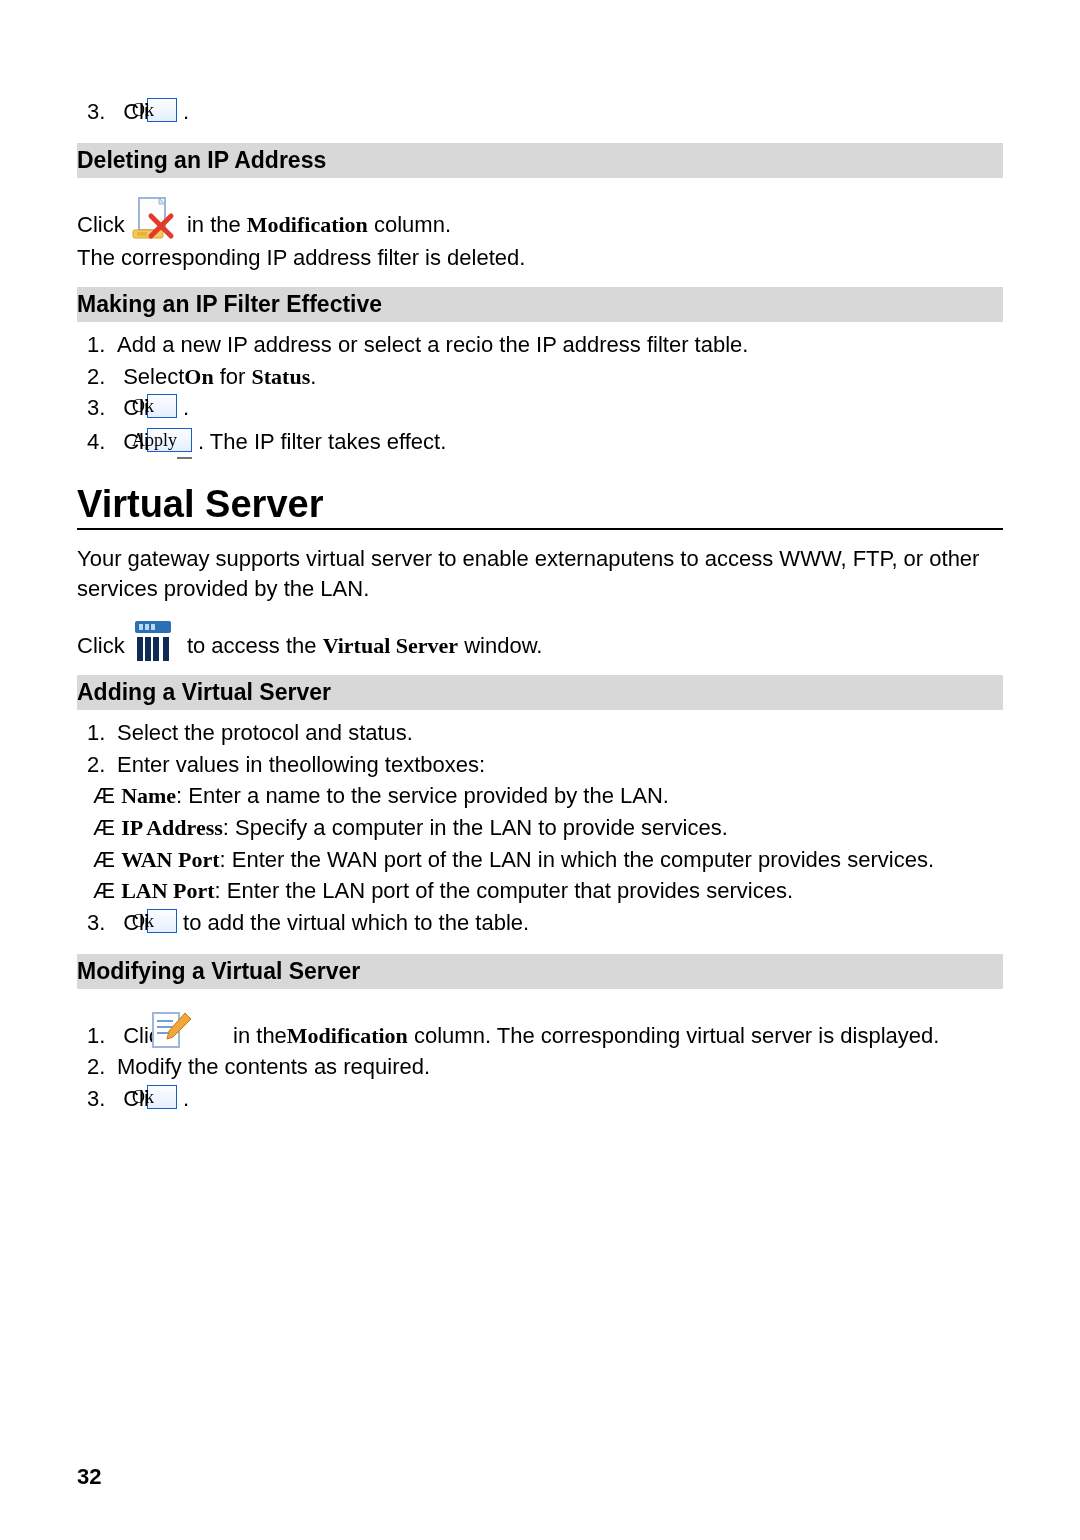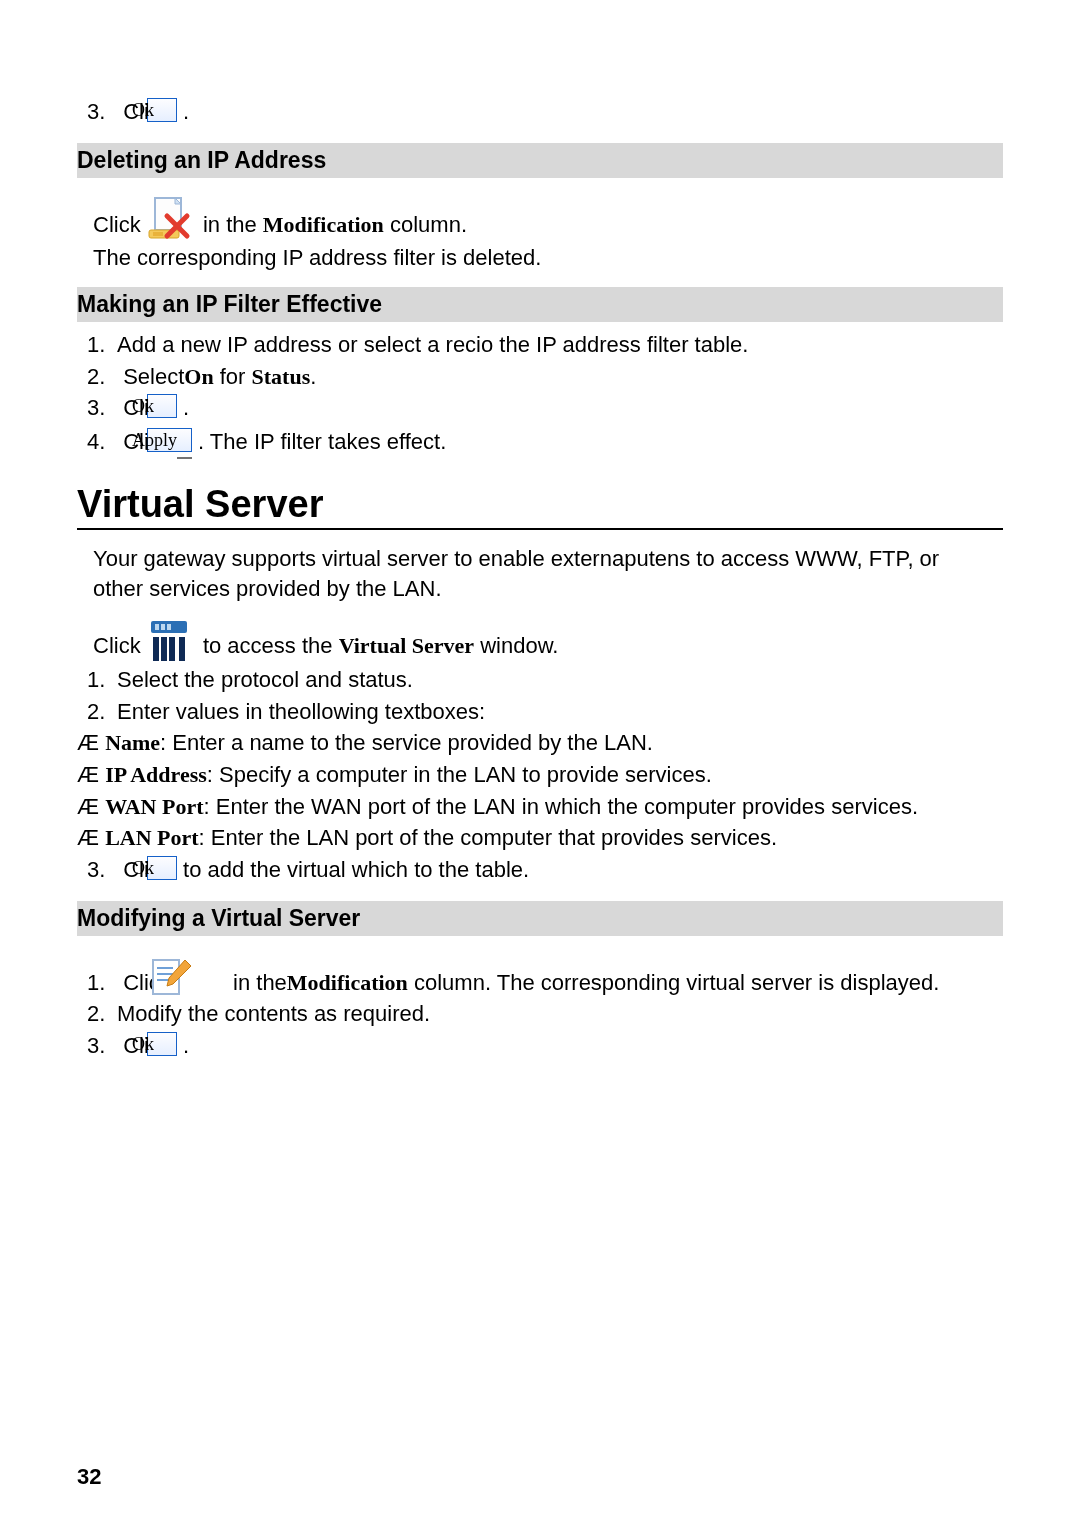--- a/index.html
+++ b/index.html
@@ -1,34 +1,34 @@
 <!DOCTYPE html>
 <html><head>
 <meta charset="utf-8">
 <style>
   html,body{margin:0;padding:0;background:#fff;font-family:Arial,Helvetica,sans-serif;color:#000;}
   .page{width:1080px;height:1540px;box-sizing:border-box;padding:95px 77px 0 77px;position:relative;}
   .indent-ol{margin:0;padding:0;list-style:none;}
   .indent-ol li{font-size:22px;line-height:1.35;padding-left:40px;text-indent:-30px;margin:2px 0;}
   .indent-ol li .num{display:inline-block;width:30px;text-indent:0;}
-  .bullet-item{font-size:22px;line-height:1.35;margin:2px 0;}
+  .bullet-item{font-size:22px;line-height:1.35;margin:2px 16px;}
   .bullet-item .b{font-family:"Times New Roman",Times,serif;font-weight:bold;}
   .sub-head{background:#d8d8d8;font-size:23px;font-weight:bold;padding:4px 4px 4px 0;margin:14px 0 8px 0;}
   .h1{font-size:38px;font-weight:bold;margin:24px 0 2px 0;}
   .hr{border:none;border-top:2px solid #000;margin:2px 0 14px 0;}
   .serif-b{font-family:"Times New Roman",Times,serif;font-weight:bold;}
   .btn-ok,.btn-apply{display:inline-block;border:1px solid #1560c8;background:linear-gradient(#fdfdff,#e6efff);
     font-family:"Times New Roman",Times,serif;font-size:18px;padding:0 14px;line-height:22px;height:22px;
     position:relative;top:-3px;border-top-width:1px;border-left-width:1px;}
   .btn-wrap{display:inline-block;border-bottom:2px solid #737373;padding-bottom:0;}
   .icon-box{display:inline-block;width:44px;height:46px;position:relative;top:10px;margin:0 6px 0 0;}
   .pagenum{position:absolute;bottom:50px;left:77px;font-size:22px;font-weight:bold;}
   .gap-top{margin-top:18px;}
   .gap-top-s{margin-top:10px;}
-  .para{font-size:22px;line-height:1.35;margin:4px 16px;}
+  .para{font-size:22px;line-height:1.35;margin:4px 0;}
 </style>
 </head>
 <body>
 
 <div class="page">
 
   <ol class="indent-ol">
     <li>
       <span class="num">3.</span>
       <span>Click </span>
@@ -96,20 +96,21 @@
         <rect x="14" y="20" width="6" height="24" fill="#0f2a55"></rect>
         <rect x="22" y="20" width="6" height="24" fill="#0f2a55"></rect>
         <rect x="32" y="20" width="6" height="24" fill="#0f2a55"></rect>
       </svg>
     </span>
     <span> to access the</span>
     <span class="serif-b">Virtual Server</span>
     <span> window.</span>
   </p>
 
+  <div class="sub-head">Adding a Virtual Server</div>
   <ol class="indent-ol">
     <li><span class="num">1.</span><span>Select the protocol and status.</span></li>
     <li><span class="num">2.</span><span>Enter values in theollowing textboxes:</span></li>
   </ol>
   <p class="bullet-item"><span>Æ </span><span class="b">Name</span><span>: Enter a name to the service provided by the LAN.</span></p>
   <p class="bullet-item"><span>Æ </span><span class="b">IP Address</span><span>: Specify a computer in the LAN to provide services.</span></p>
   <p class="bullet-item"><span>Æ </span><span class="b">WAN Port</span><span>: Enter the WAN port of the LAN in which the computer provides services.</span></p>
   <p class="bullet-item"><span>Æ </span><span class="b">LAN Port</span><span>: Enter the LAN port of the computer that provides services.</span></p>
   <ol class="indent-ol">
     <li>

